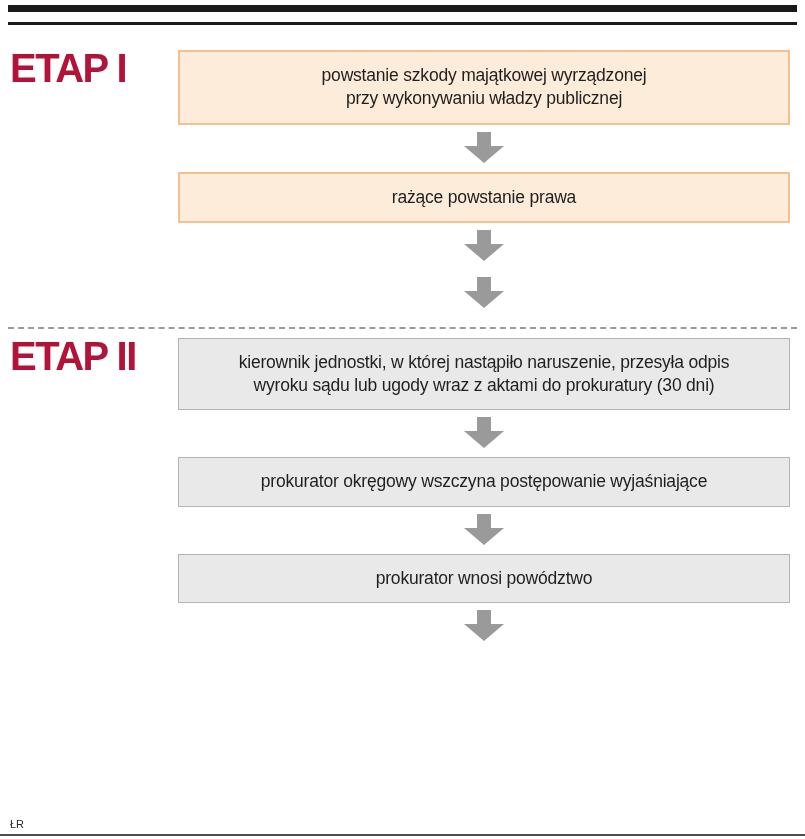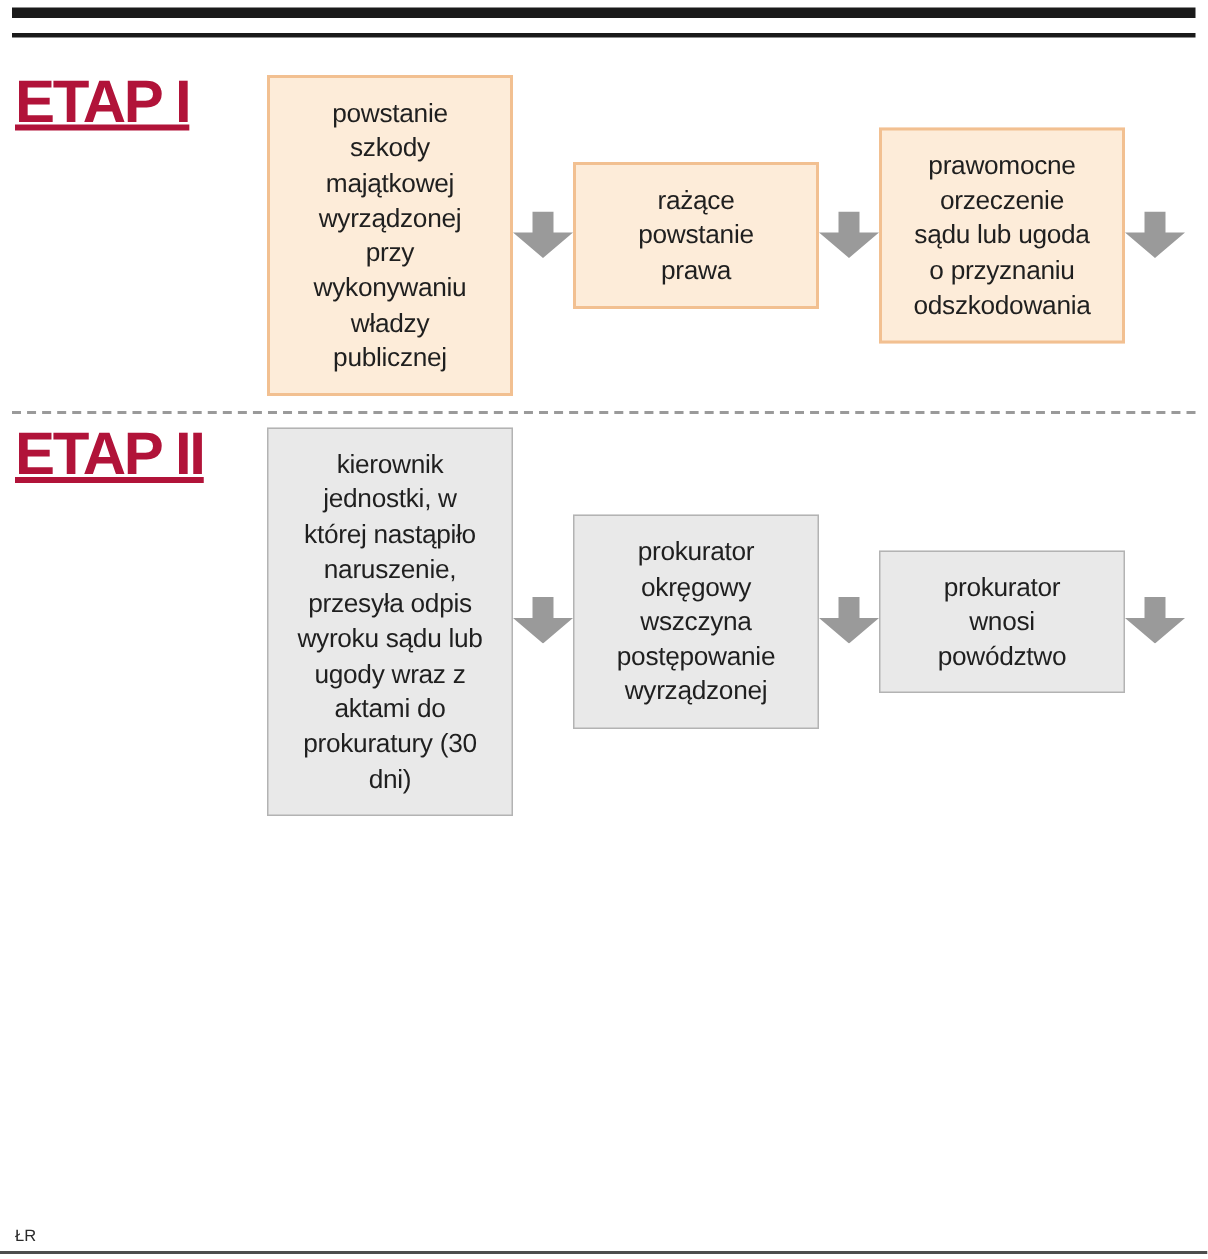--- a/index.html
+++ b/index.html
@@ -50,26 +50,25 @@
   }
   .stage-1 { margin-top: 25px; }
   .stage-2 { margin-top: 9px; border-radius: 11px; }
   .stage-label {
     flex: 0 0 168px;
     font-size: 40px;
     font-weight: bold;
     letter-spacing: -1.5px;
     line-height: 0.92;
     color: var(--stage-label);
-    text-decoration: underline;
   }
   .flow {
     flex: 1 1 auto;
     display: flex;
-    flex-direction: row;
+    flex-direction: column;
     align-items: center;
   }
   .flow-box {
     width: 100%;
     text-align: center;
     font-size: 17.5px;
     line-height: 1.33;
     letter-spacing: -0.2px;
     color: var(--box-text);
     white-space: pre-line;
@@ -139,22 +138,20 @@
       </span>
 
       <div class="flow-box orange">rażące powstanie prawa</div>
 
       <span class="arrow-down">
         <svg width="40" height="31" viewBox="0 0 40 31" xmlns="http://www.w3.org/2000/svg">
           <path d="M13 0 H27 V14 H40 L20 31 L0 14 H13 Z" fill="#9a9a9a"></path>
         </svg>
       </span>
 
-      <div class="flow-box orange">prawomocne orzeczenie sądu lub ugoda
-o przyznaniu odszkodowania</div>
 
       <span class="arrow-down">
         <svg width="40" height="31" viewBox="0 0 40 31" xmlns="http://www.w3.org/2000/svg">
           <path d="M13 0 H27 V14 H40 L20 31 L0 14 H13 Z" fill="#9a9a9a"></path>
         </svg>
       </span>
 
     </div>
   </section>
 
@@ -166,21 +163,21 @@
 
       <div class="flow-box gray">kierownik jednostki, w której nastąpiło naruszenie, przesyła odpis
 wyroku sądu lub ugody wraz z aktami do prokuratury (30 dni)</div>
 
       <span class="arrow-down">
         <svg width="40" height="31" viewBox="0 0 40 31" xmlns="http://www.w3.org/2000/svg">
           <path d="M13 0 H27 V14 H40 L20 31 L0 14 H13 Z" fill="#9a9a9a"></path>
         </svg>
       </span>
 
-      <div class="flow-box gray">prokurator okręgowy wszczyna postępowanie wyrządzonej</div>
+      <div class="flow-box gray">prokurator okręgowy wszczyna postępowanie wyjaśniające</div>
 
       <span class="arrow-down">
         <svg width="40" height="31" viewBox="0 0 40 31" xmlns="http://www.w3.org/2000/svg">
           <path d="M13 0 H27 V14 H40 L20 31 L0 14 H13 Z" fill="#9a9a9a"></path>
         </svg>
       </span>
 
       <div class="flow-box gray">prokurator wnosi powództwo</div>
 
       <span class="arrow-down">

